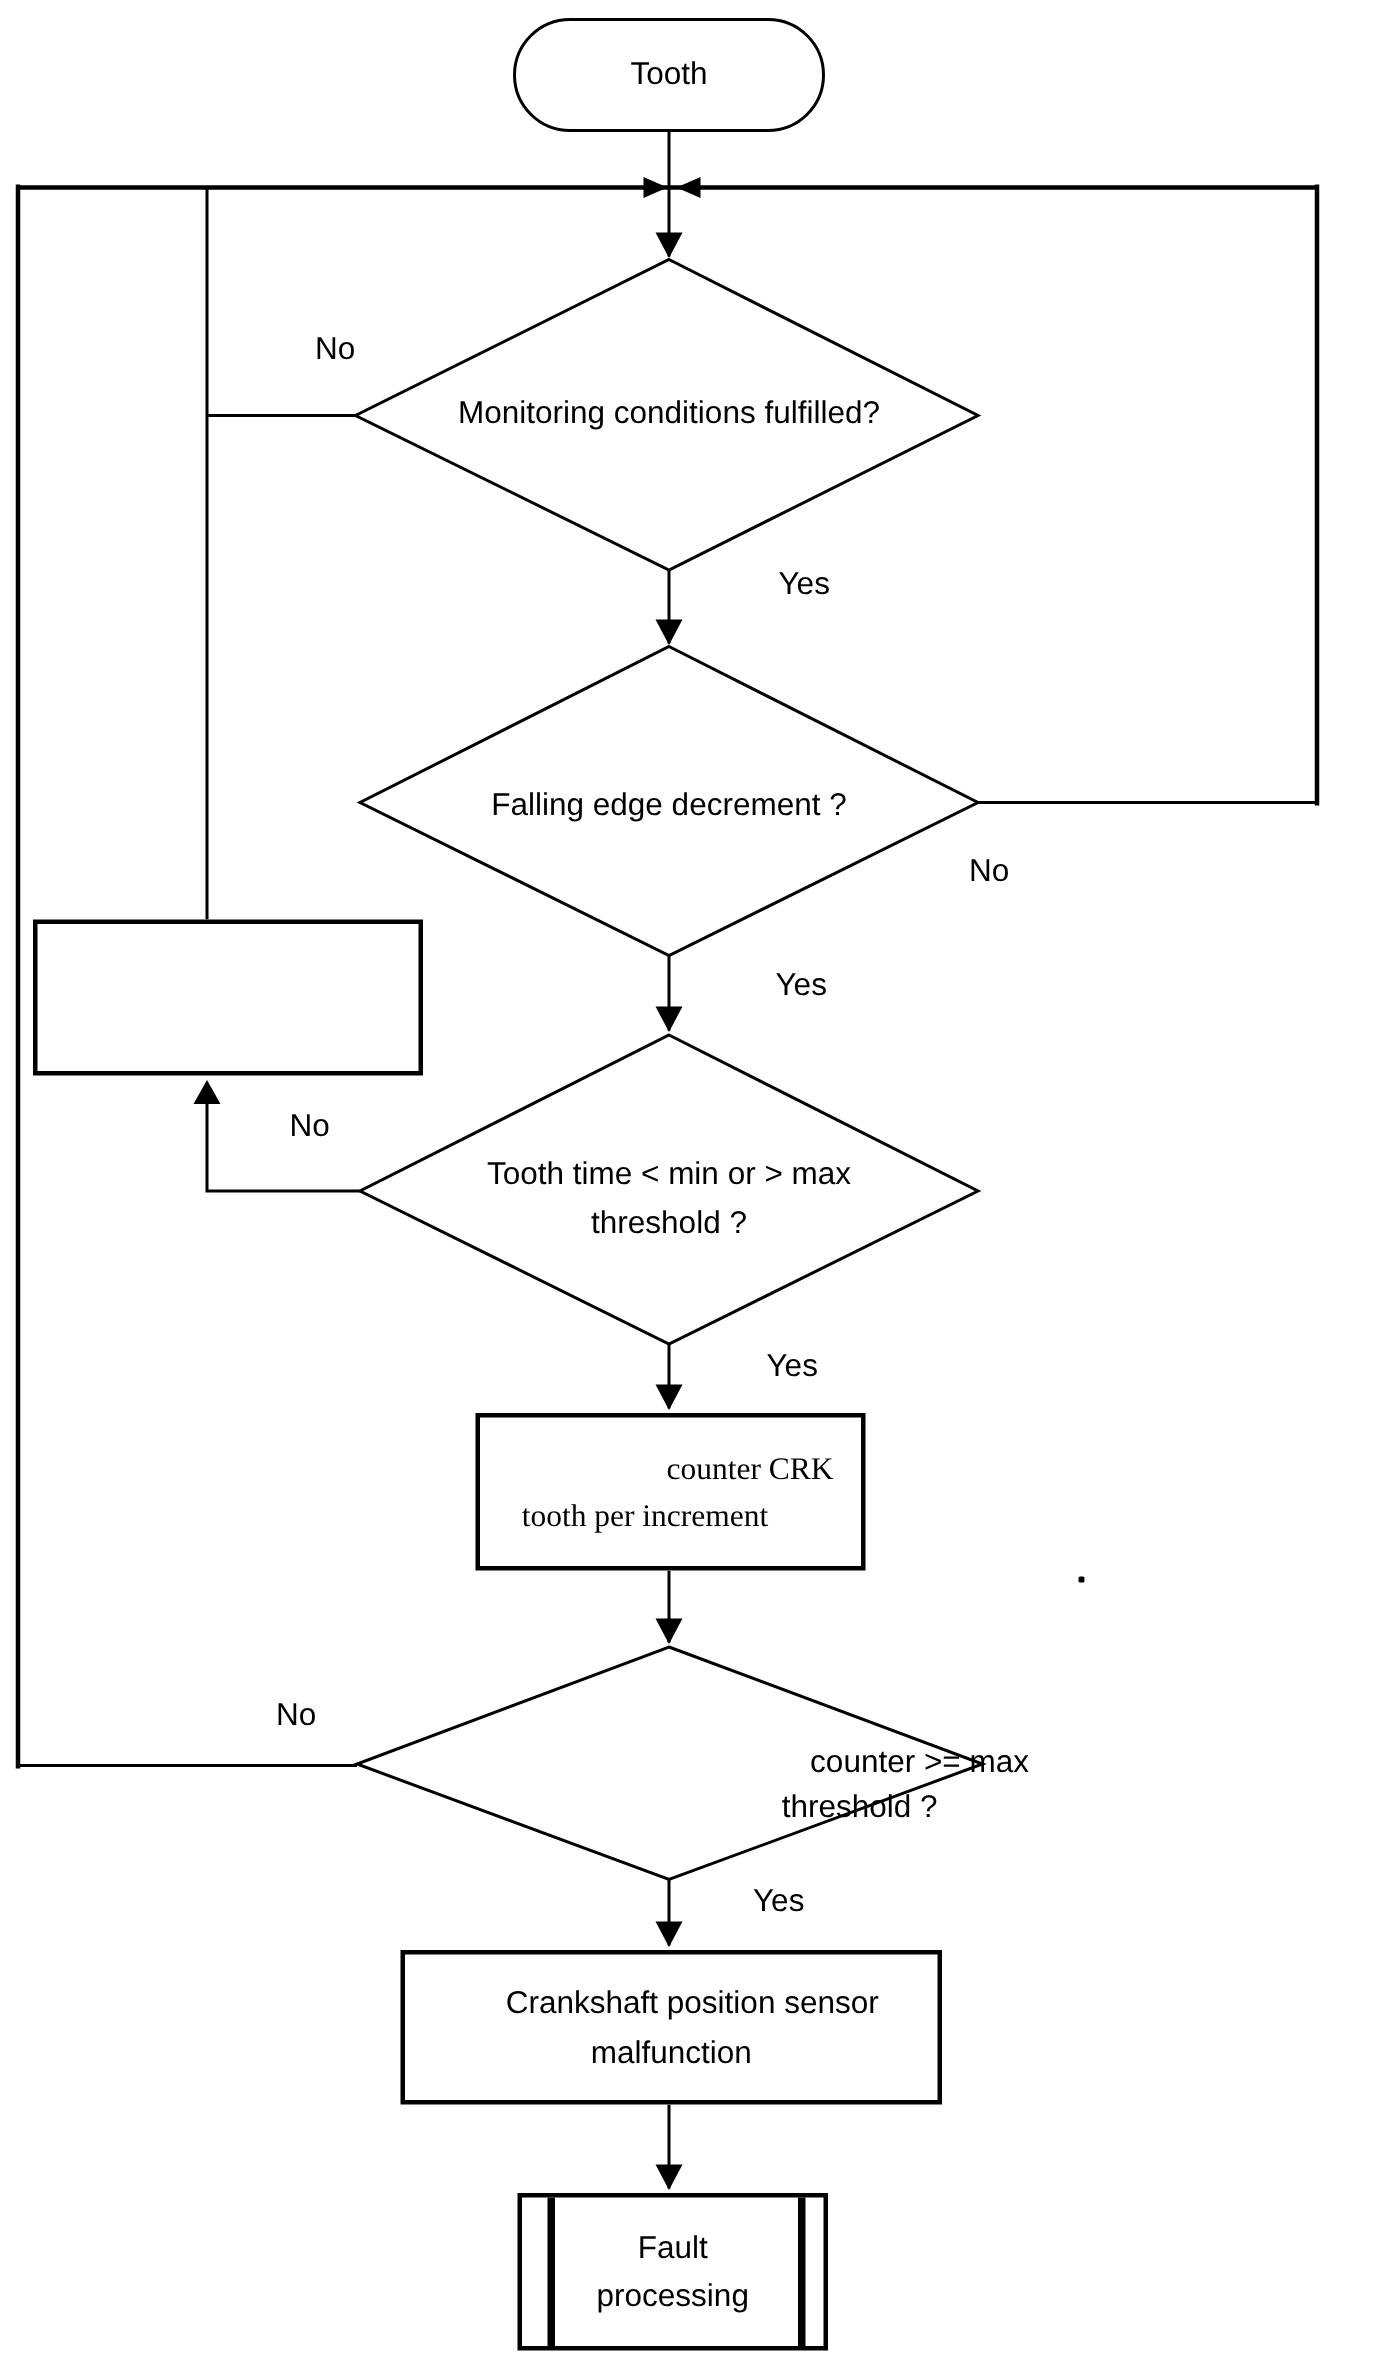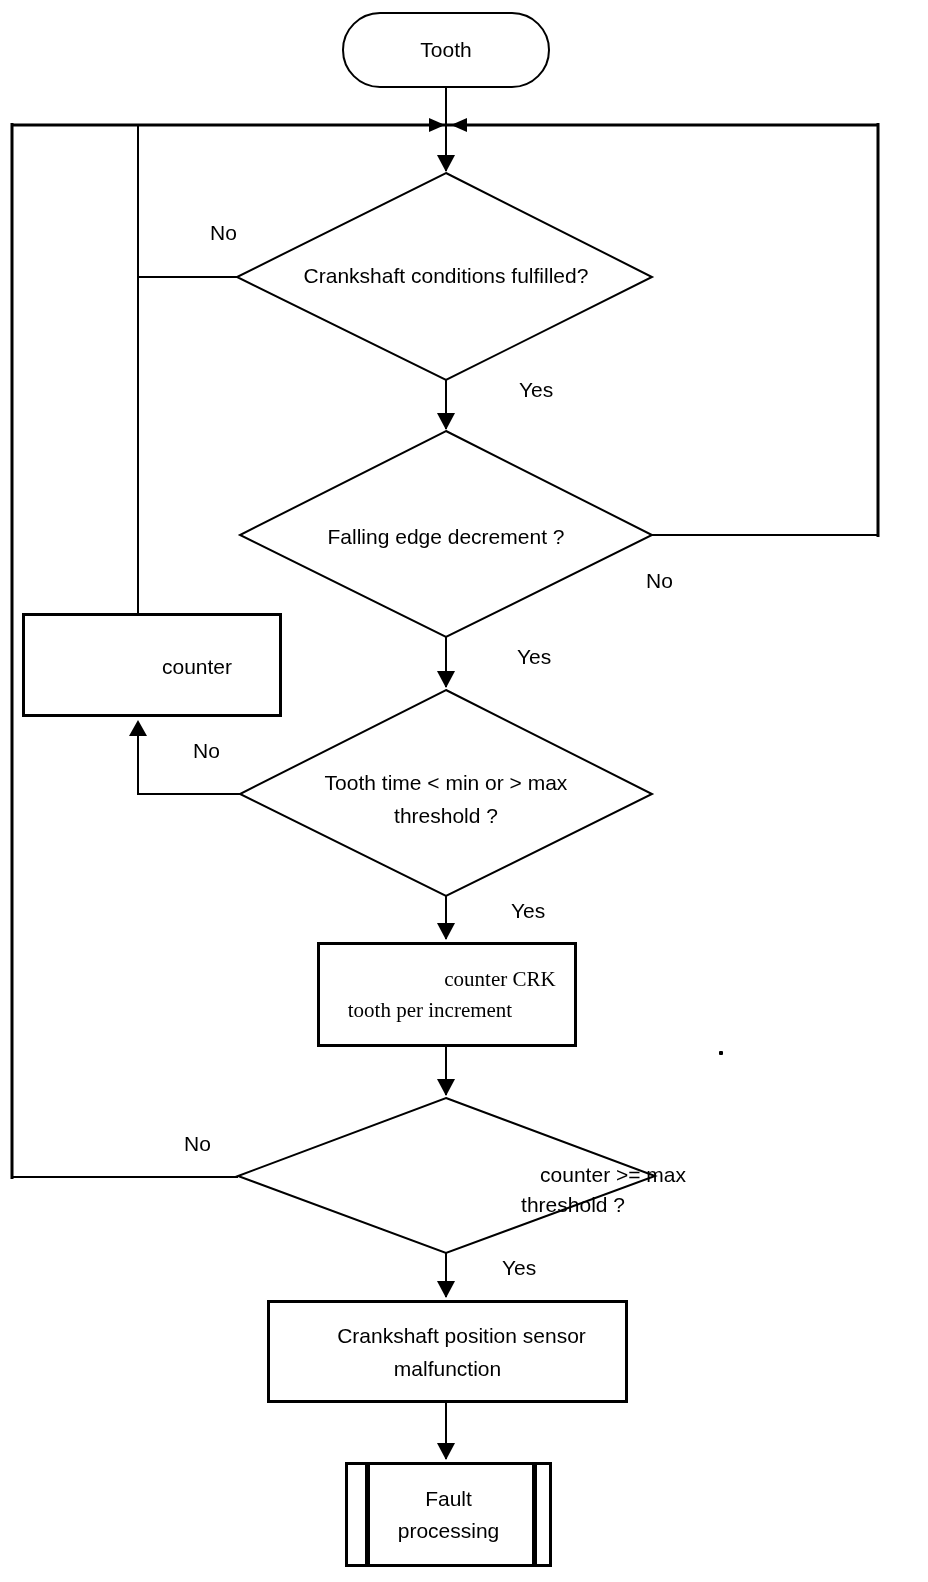--- a/index.html
+++ b/index.html
@@ -75,36 +75,35 @@
     <polygon class="ah" points="446,1096 437,1079 455,1079"></polygon>
     <polygon class="ah" points="446,1298 437,1281 455,1281"></polygon>
     <polygon class="ah" points="446,1460 437,1443 455,1443"></polygon>
     <polygon class="ah" points="138,720 129,736 147,736"></polygon>
   </svg>
 
   <div class="terminator" style="left:342px; top:12px; width:208px; height:76px;">
     <span>Tooth</span>
   </div>
 
-  <div class="dlabel" style="left:240px; top:263px; width:412px;">Crankshaft conditions fulfilled?</div>
+  <div class="dlabel" style="left:240px; top:263px; width:412px;">Monitoring conditions fulfilled?</div>
 
   <div class="dlabel" style="left:240px; top:524px; width:412px;">Falling edge decrement ?</div>
 
   <div class="dlabel" style="left:240px; top:766px; width:412px; line-height:33px;">
     <span class="l">Tooth time &lt; min or &gt; max</span>
     <span class="l">threshold ?</span>
   </div>
 
   <div class="dlabel" style="left:238px; top:1160px; width:417px; line-height:30px;text-align:right;">
     <span class="l" style="transform:translateX(31px);">counter &gt;= max</span>
     <span class="l" style="transform:translateX(-30px);">threshold ?</span>
   </div>
 
   <div class="node" style="left:22px; top:613px; width:260px; height:104px; padding-top:4px;">
-    <span style="display:block; transform:translateX(45px);">counter</span>
   </div>
 
   <div class="node" style="left:317px; top:942px; width:260px; height:105px; line-height:31px;font-family:Liberation Serif, serif;">
     <span style="display:block; transform:translateX(53px);">counter CRK</span>
     <span style="display:block; transform:translateX(-17px);">tooth per increment</span>
   </div>
 
   <div class="node" style="left:267px; top:1300px; width:361px; height:103px; line-height:33px;">
     <span style="display:block;margin-left:28px;">Crankshaft position sensor</span>
     <span style="display:block;">malfunction</span>

